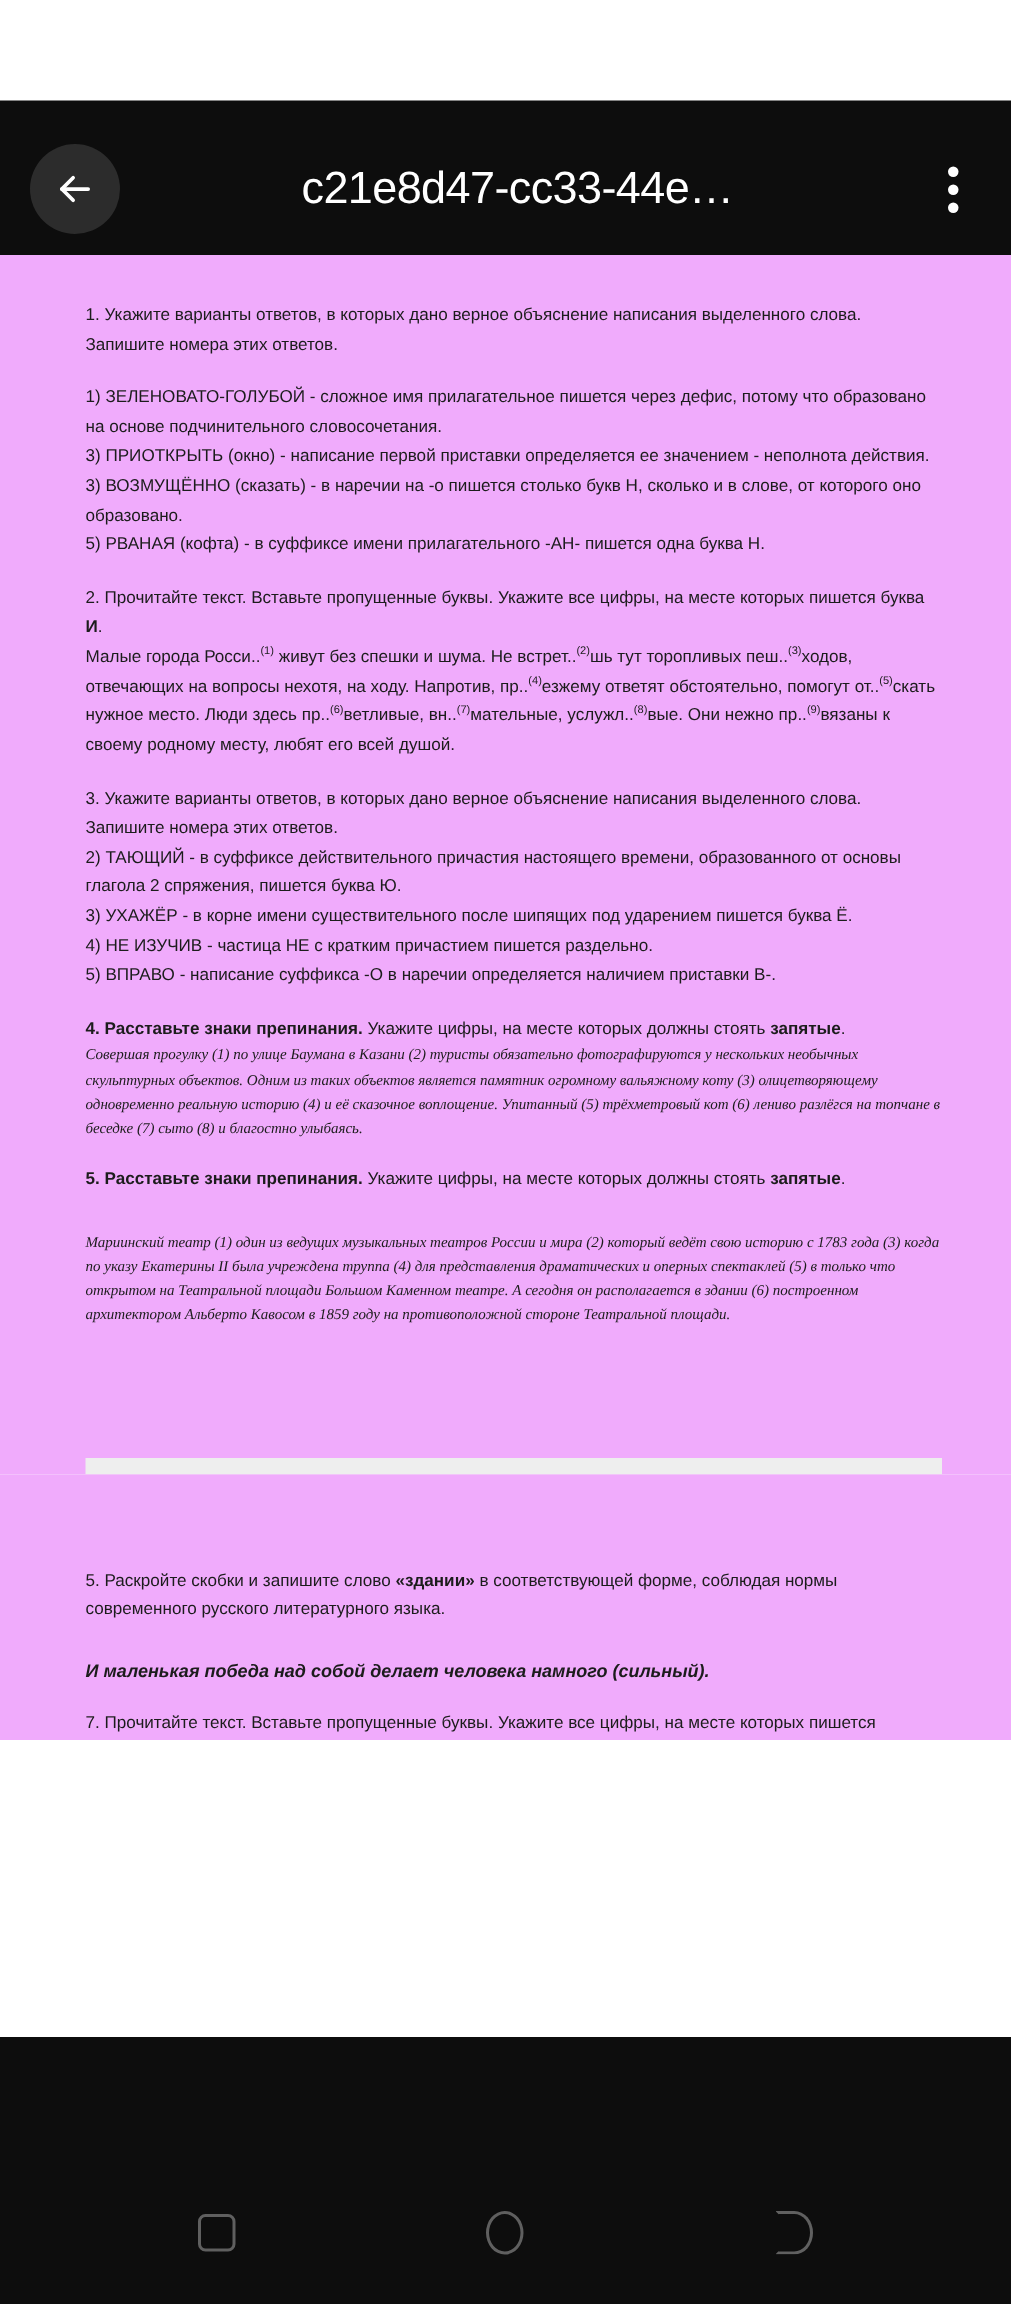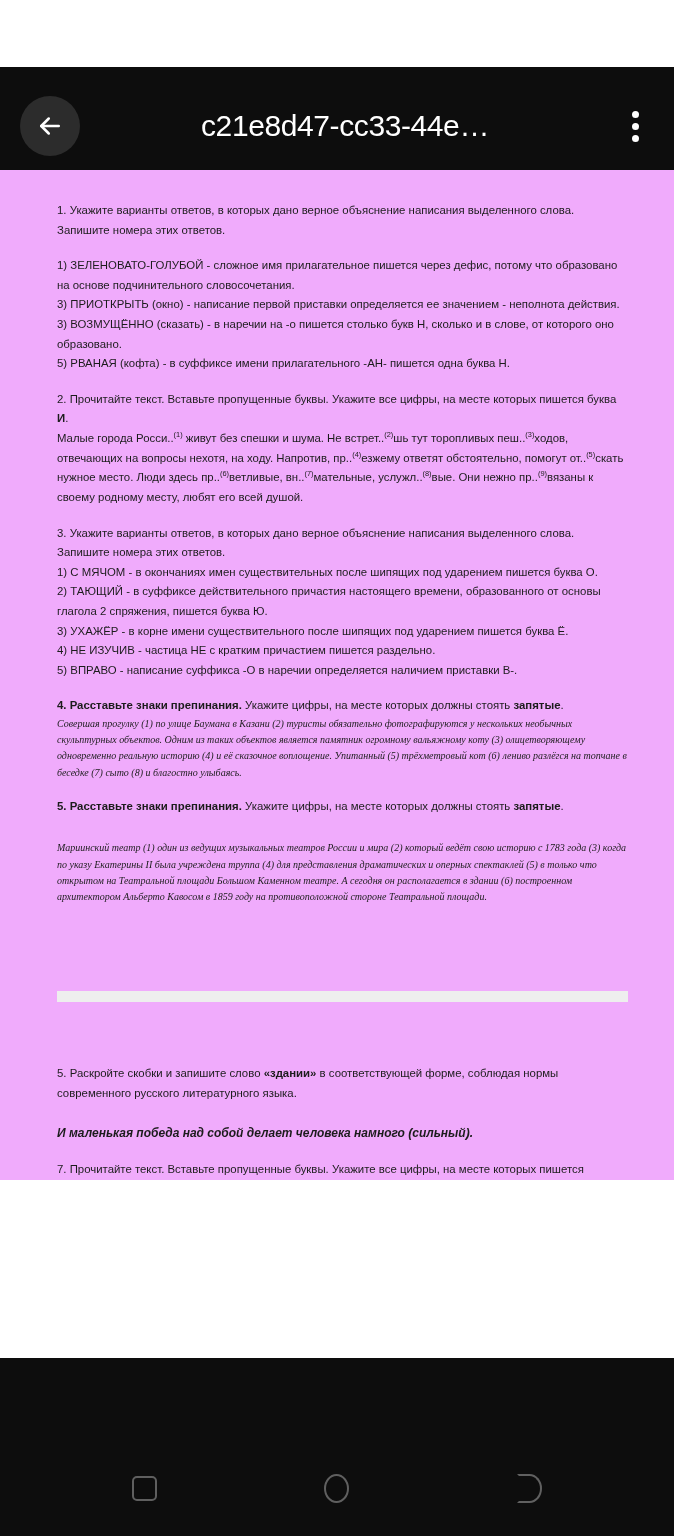--- a/index.html
+++ b/index.html
@@ -204,21 +204,20 @@
       <p class="spaced">1) ЗЕЛЕНОВАТО-ГОЛУБОЙ - сложное имя прилагательное пишется через дефис, потому что образовано на основе подчинительного словосочетания.</p>
       <p class="tight">3) ПРИОТКРЫТЬ (окно) - написание первой приставки определяется ее значением - неполнота действия.</p>
       <p class="tight">3) ВОЗМУЩЁННО (сказать) - в наречии на -о пишется столько букв Н, сколько и в слове, от которого оно образовано.</p>
       <p class="tight">5) РВАНАЯ (кофта) - в суффиксе имени прилагательного -АН- пишется одна буква Н.</p>
 
       <p class="spaced"><span>2. Прочитайте текст. Вставьте пропущенные буквы. Укажите все цифры, на месте которых пишется буква </span><b>И</b><span>.</span></p>
 
       <p class="tight"><span>Малые города Росси..</span><sup>(1)</sup><span> живут без спешки и шума. Не встрет..</span><sup>(2)</sup><span>шь тут торопливых пеш..</span><sup>(3)</sup><span>ходов, отвечающих на вопросы нехотя, на ходу. Напротив, пр..</span><sup>(4)</sup><span>езжему ответят обстоятельно, помогут от..</span><sup>(5)</sup><span>скать нужное место. Люди здесь пр..</span><sup>(6)</sup><span>ветливые, вн..</span><sup>(7)</sup><span>мательные, услужл..</span><sup>(8)</sup><span>вые. Они нежно пр..</span><sup>(9)</sup><span>вязаны к своему родному месту, любят его всей душой.</span></p>
 
       <p class="spaced">3. Укажите варианты ответов, в которых дано верное объяснение написания выделенного слова. Запишите номера этих ответов.</p>
-      <p class="tight">1) С МЯЧОМ - в окончаниях имен существительных после шипящих под ударением пишется буква О.</p>
       <p class="tight">2) ТАЮЩИЙ - в суффиксе действительного причастия настоящего времени, образованного от основы глагола 2 спряжения, пишется буква Ю.</p>
       <p class="tight">3) УХАЖЁР - в корне имени существительного после шипящих под ударением пишется буква Ё.</p>
       <p class="tight">4) НЕ ИЗУЧИВ - частица НЕ с кратким причастием пишется раздельно.</p>
       <p class="tight">5) ВПРАВО - написание суффикса -О в наречии определяется наличием приставки В-.</p>
 
       <p class="spaced"><b>4. </b><b>Расставьте знаки препинания.</b><span> Укажите цифры, на месте которых должны стоять </span><b>запятые</b><span>.</span></p>
 
       <p class="serif-italic tight">Совершая прогулку (1) по улице Баумана в Казани (2) туристы обязательно фотографируются у нескольких необычных скульптурных объектов. Одним из таких объектов является памятник огромному вальяжному коту (3) олицетворяющему одновременно реальную историю (4) и её сказочное воплощение. Упитанный (5) трёхметровый кот (6) лениво разлёгся на топчане в беседке (7) сыто (8) и благостно улыбаясь.</p>
 
       <p class="spaced"><b>5. </b><b>Расставьте знаки препинания.</b><span> Укажите цифры, на месте которых должны стоять </span><b>запятые</b><span>.</span></p>

